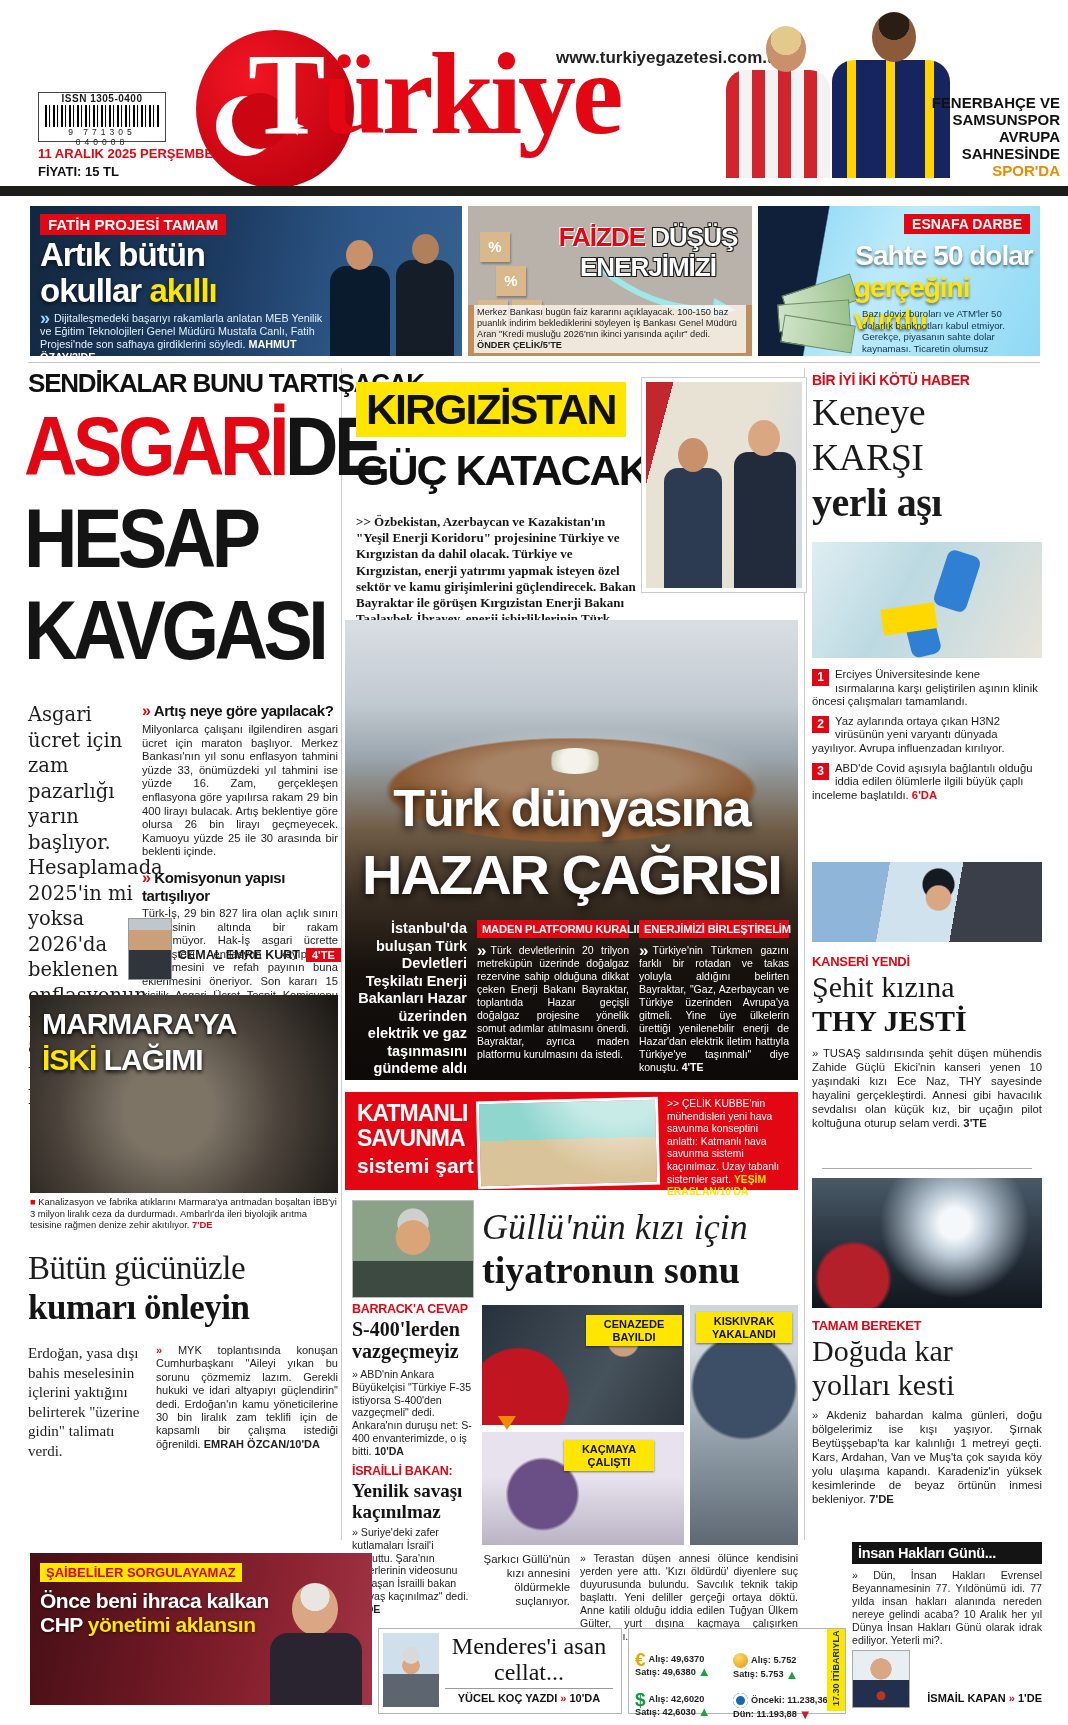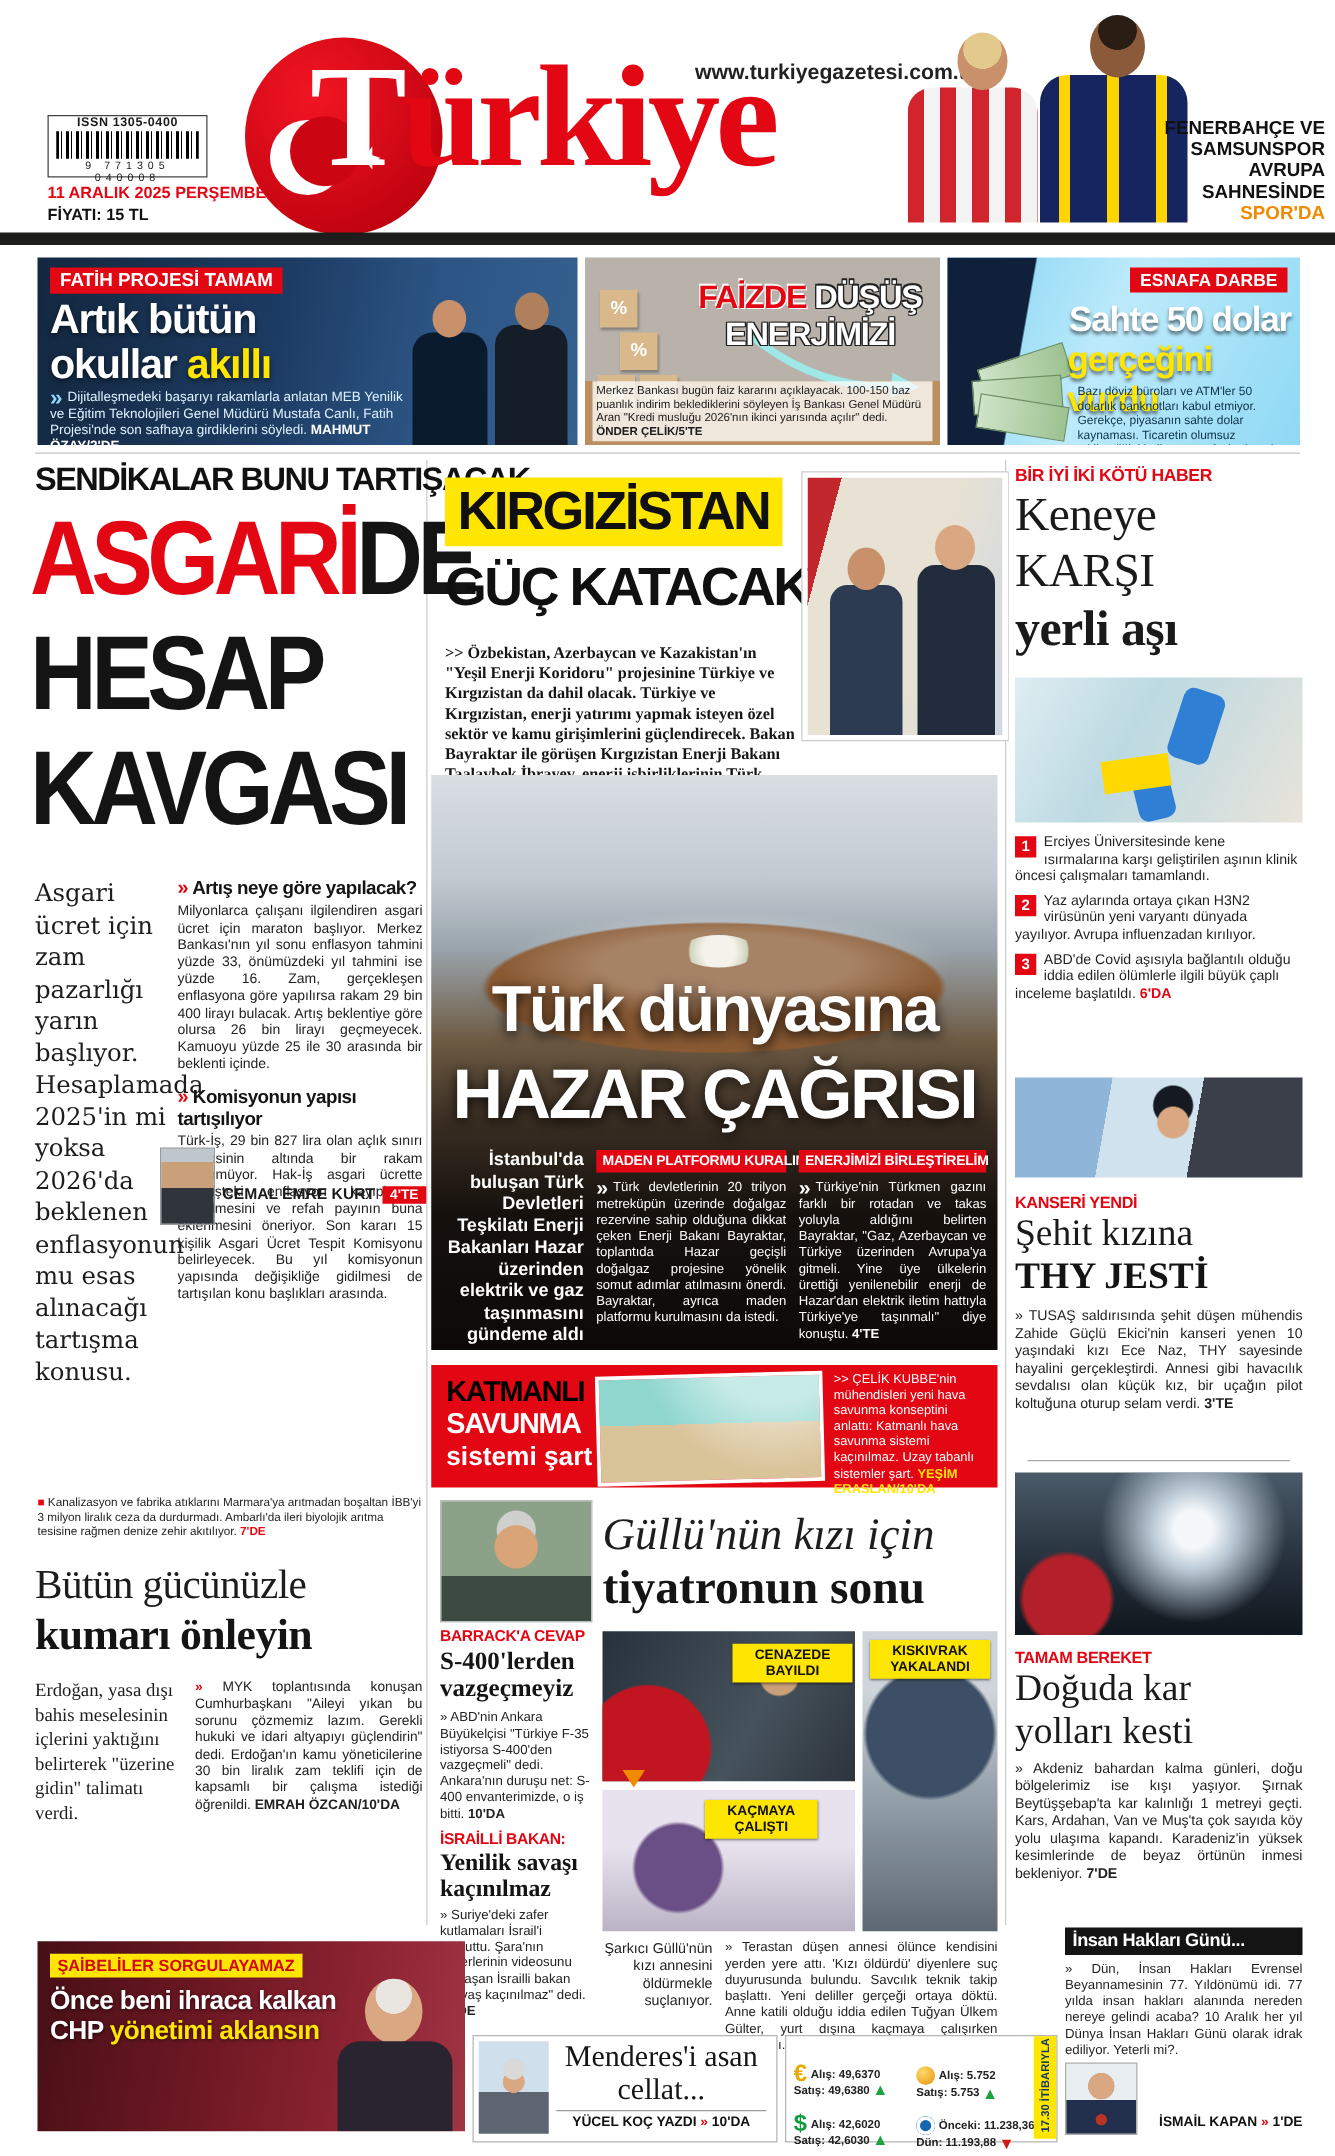--- a/index.html
+++ b/index.html
@@ -96,21 +96,21 @@
   #hazar-h2{position:absolute;left:0;top:222px;width:100%;text-align:center;font-size:56px;font-weight:900;color:#fff;letter-spacing:-2px;text-shadow:0 3px 10px rgba(0,0,0,.85);}
   #hazar-left{position:absolute;left:8px;top:300px;width:114px;text-align:right;color:#fff;font-weight:bold;font-size:14.5px;line-height:17.5px;}
   .rcol{position:absolute;top:300px;width:152px;}
   #maden{left:132px;} #enerji{left:294px;width:150px;}
   .rbar{background:#e30613;color:#fff;font-weight:800;font-size:11.2px;padding:3px 5px;letter-spacing:-.2px;white-space:nowrap;}
   .rtext{color:#fff;font-size:10.5px;line-height:13px;margin-top:6px;text-align:justify;}
   .rtext .q{float:left;font-size:17px;font-weight:bold;margin-right:4px;color:#fff;}
   .rtext b{color:#fff;}
   
   #katmanli{left:345px;top:1092px;width:453px;height:98px;background:#e30613;}
-  #katmanli .k1{position:absolute;left:12px;top:8px;font-size:23px;font-weight:900;color:#000000;letter-spacing:-1px;}
+  #katmanli .k1{position:absolute;left:12px;top:8px;font-size:23px;font-weight:900;color:#ffffff;letter-spacing:-1px;}
   #katmanli .k2{position:absolute;left:12px;top:33px;font-size:23px;font-weight:900;color:#fff;letter-spacing:-1px;}
   #katmanli .k3{position:absolute;left:12px;top:62px;font-size:21px;font-weight:800;color:#fff;}
   #k-img{position:absolute;left:132px;top:7px;width:176px;height:82px;border:3px solid #fff;transform:rotate(-1.5deg);
      background:radial-gradient(circle at 80% -40%,rgba(255,255,255,.5) 0 30%,transparent 60%),
                 linear-gradient(180deg,#8fd6cf 0 45%,#d9c49a 45% 100%);}
   #k-text{position:absolute;left:322px;top:6px;width:124px;font-size:10.3px;line-height:12.6px;color:#fff;}
   #k-text b{color:#ffe600;}
   
   #marmara-photo{left:30px;top:995px;width:308px;height:198px;
      background:radial-gradient(circle at 45% 58%,#7d7466 0 22%,#4a423a 55%,#181512 100%);}
@@ -343,20 +343,24 @@
   </div>
 
   <div class="abs" id="katmanli">
     <div class="k1">KATMANLI</div>
     <div class="k2">SAVUNMA</div>
     <div class="k3">sistemi şart</div>
     <div id="k-img"></div>
     <div id="k-text"><span>&gt;&gt; ÇELİK KUBBE'nin mühendisleri yeni hava savunma konseptini anlattı: Katmanlı hava savunma sistemi kaçınılmaz. Uzay tabanlı sistemler şart. </span><b>YEŞİM ERASLAN/10'DA</b></div>
   </div>
 
+  <div class="ph" id="marmara-photo">
+    <div class="h1">MARMARA'YA</div>
+    <div class="h2"><span class="yl">İSKİ</span><span> LAĞIMI</span></div>
+  </div>
   <div class="abs" id="marmara-cap"><span class="sq">■</span><span> Kanalizasyon ve fabrika atıklarını Marmara'ya arıtmadan boşaltan İBB'yi 3 milyon liralık ceza da durdurmadı. Ambarlı'da ileri biyolojik arıtma tesisine rağmen denize zehir akıtılıyor. </span><b>7'DE</b></div>
 
   <div class="abs" id="kumar-h1">Bütün gücünüzle</div>
   <div class="abs" id="kumar-h2">kumarı önleyin</div>
   <div class="abs" id="kumar-intro">Erdoğan, yasa dışı bahis meselesinin içlerini yaktığını belirterek "üzerine gidin" talimatı verdi.</div>
   <div class="abs" id="kumar-body"><span class="chev">»</span><span> MYK toplantısında konuşan Cumhurbaşkanı "Aileyi yıkan bu sorunu çözmemiz lazım. Gerekli hukuki ve idari altyapıyı güçlendirin" dedi. Erdoğan'ın kamu yöneticilerine 30 bin liralık zam teklifi için de kapsamlı bir çalışma istediği öğrenildi. </span><b>EMRAH ÖZCAN/10'DA</b></div>
 
   <div class="ph" id="s400-photo"></div>
   <div class="abs kick colkick" id="s400-kick">BARRACK'A CEVAP</div>
   <div class="abs" id="s400-h">S-400'lerden vazgeçmeyiz</div>

